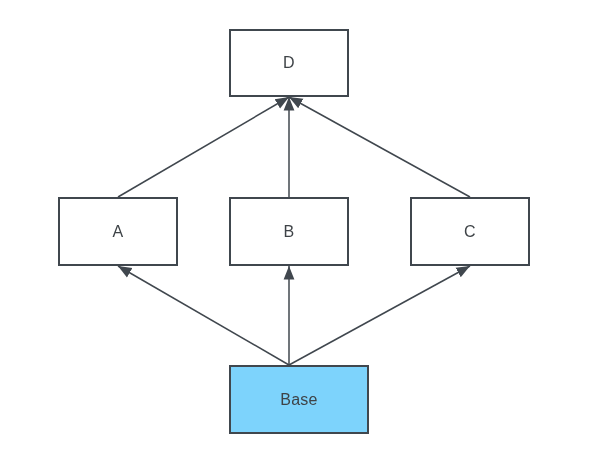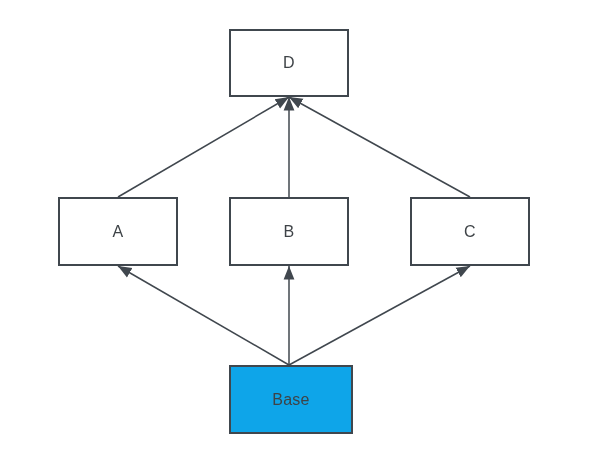--- a/index.html
+++ b/index.html
@@ -74,17 +74,17 @@
       </div>
       <div class="node" style="left: 58px; top: 197px; width: 120px; height: 69px; border-color: rgb(64, 71, 78); background: rgb(255, 255, 255); color: rgb(62, 67, 71);">
         <span>A</span>
       </div>
       <div class="node" style="left: 229px; top: 197px; width: 120px; height: 69px; border-color: rgb(64, 71, 78); background: rgb(255, 255, 255); color: rgb(62, 67, 71);">
         <span>B</span>
       </div>
       <div class="node" style="left: 410px; top: 197px; width: 120px; height: 69px; border-color: rgb(64, 71, 78); background: rgb(255, 255, 255); color: rgb(62, 67, 71);">
         <span>C</span>
       </div>
-      <div class="node" style="left: 229px; top: 365px; width: 124px; height: 69px; border-color: rgb(64, 71, 78); background: #0ea5e9; color: rgb(62, 67, 71);">
+      <div class="node" style="left: 229px; top: 365px; width: 140px; height: 69px; border-color: rgb(64, 71, 78); background: #7dd3fc; color: rgb(62, 67, 71);">
         <span>Base</span>
       </div>
     </div>
 </div>
 
 </body></html>

